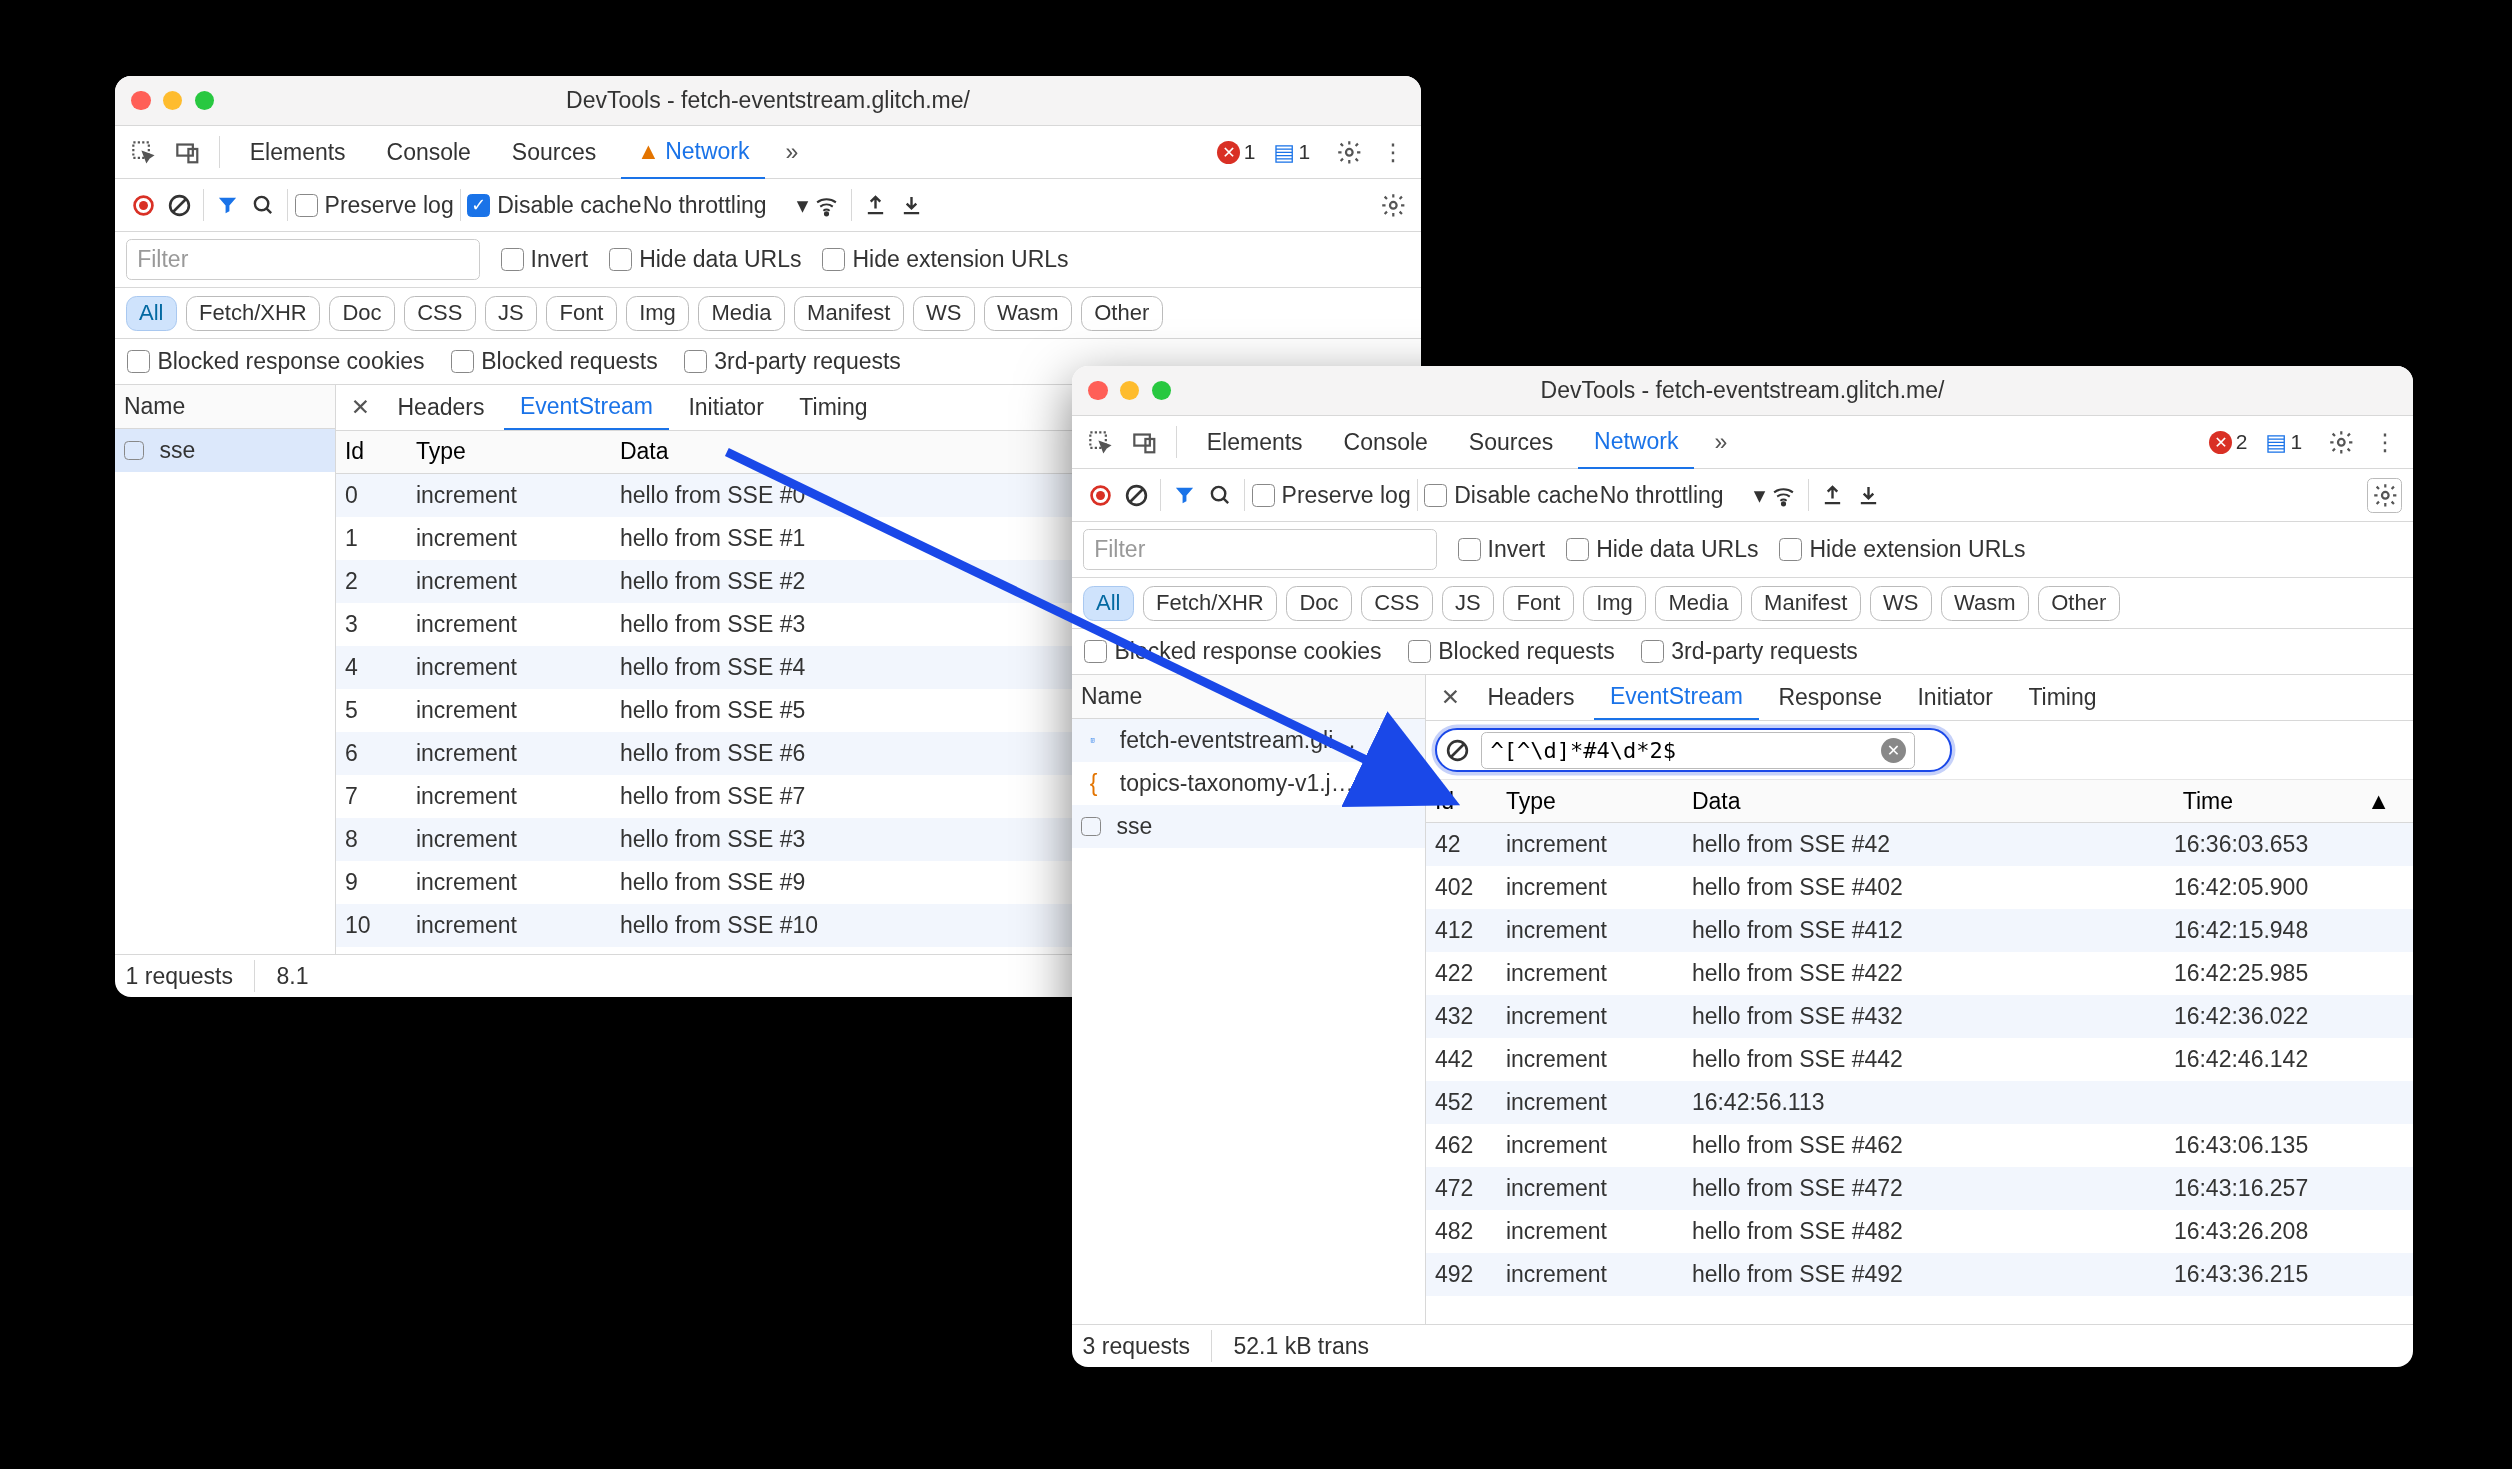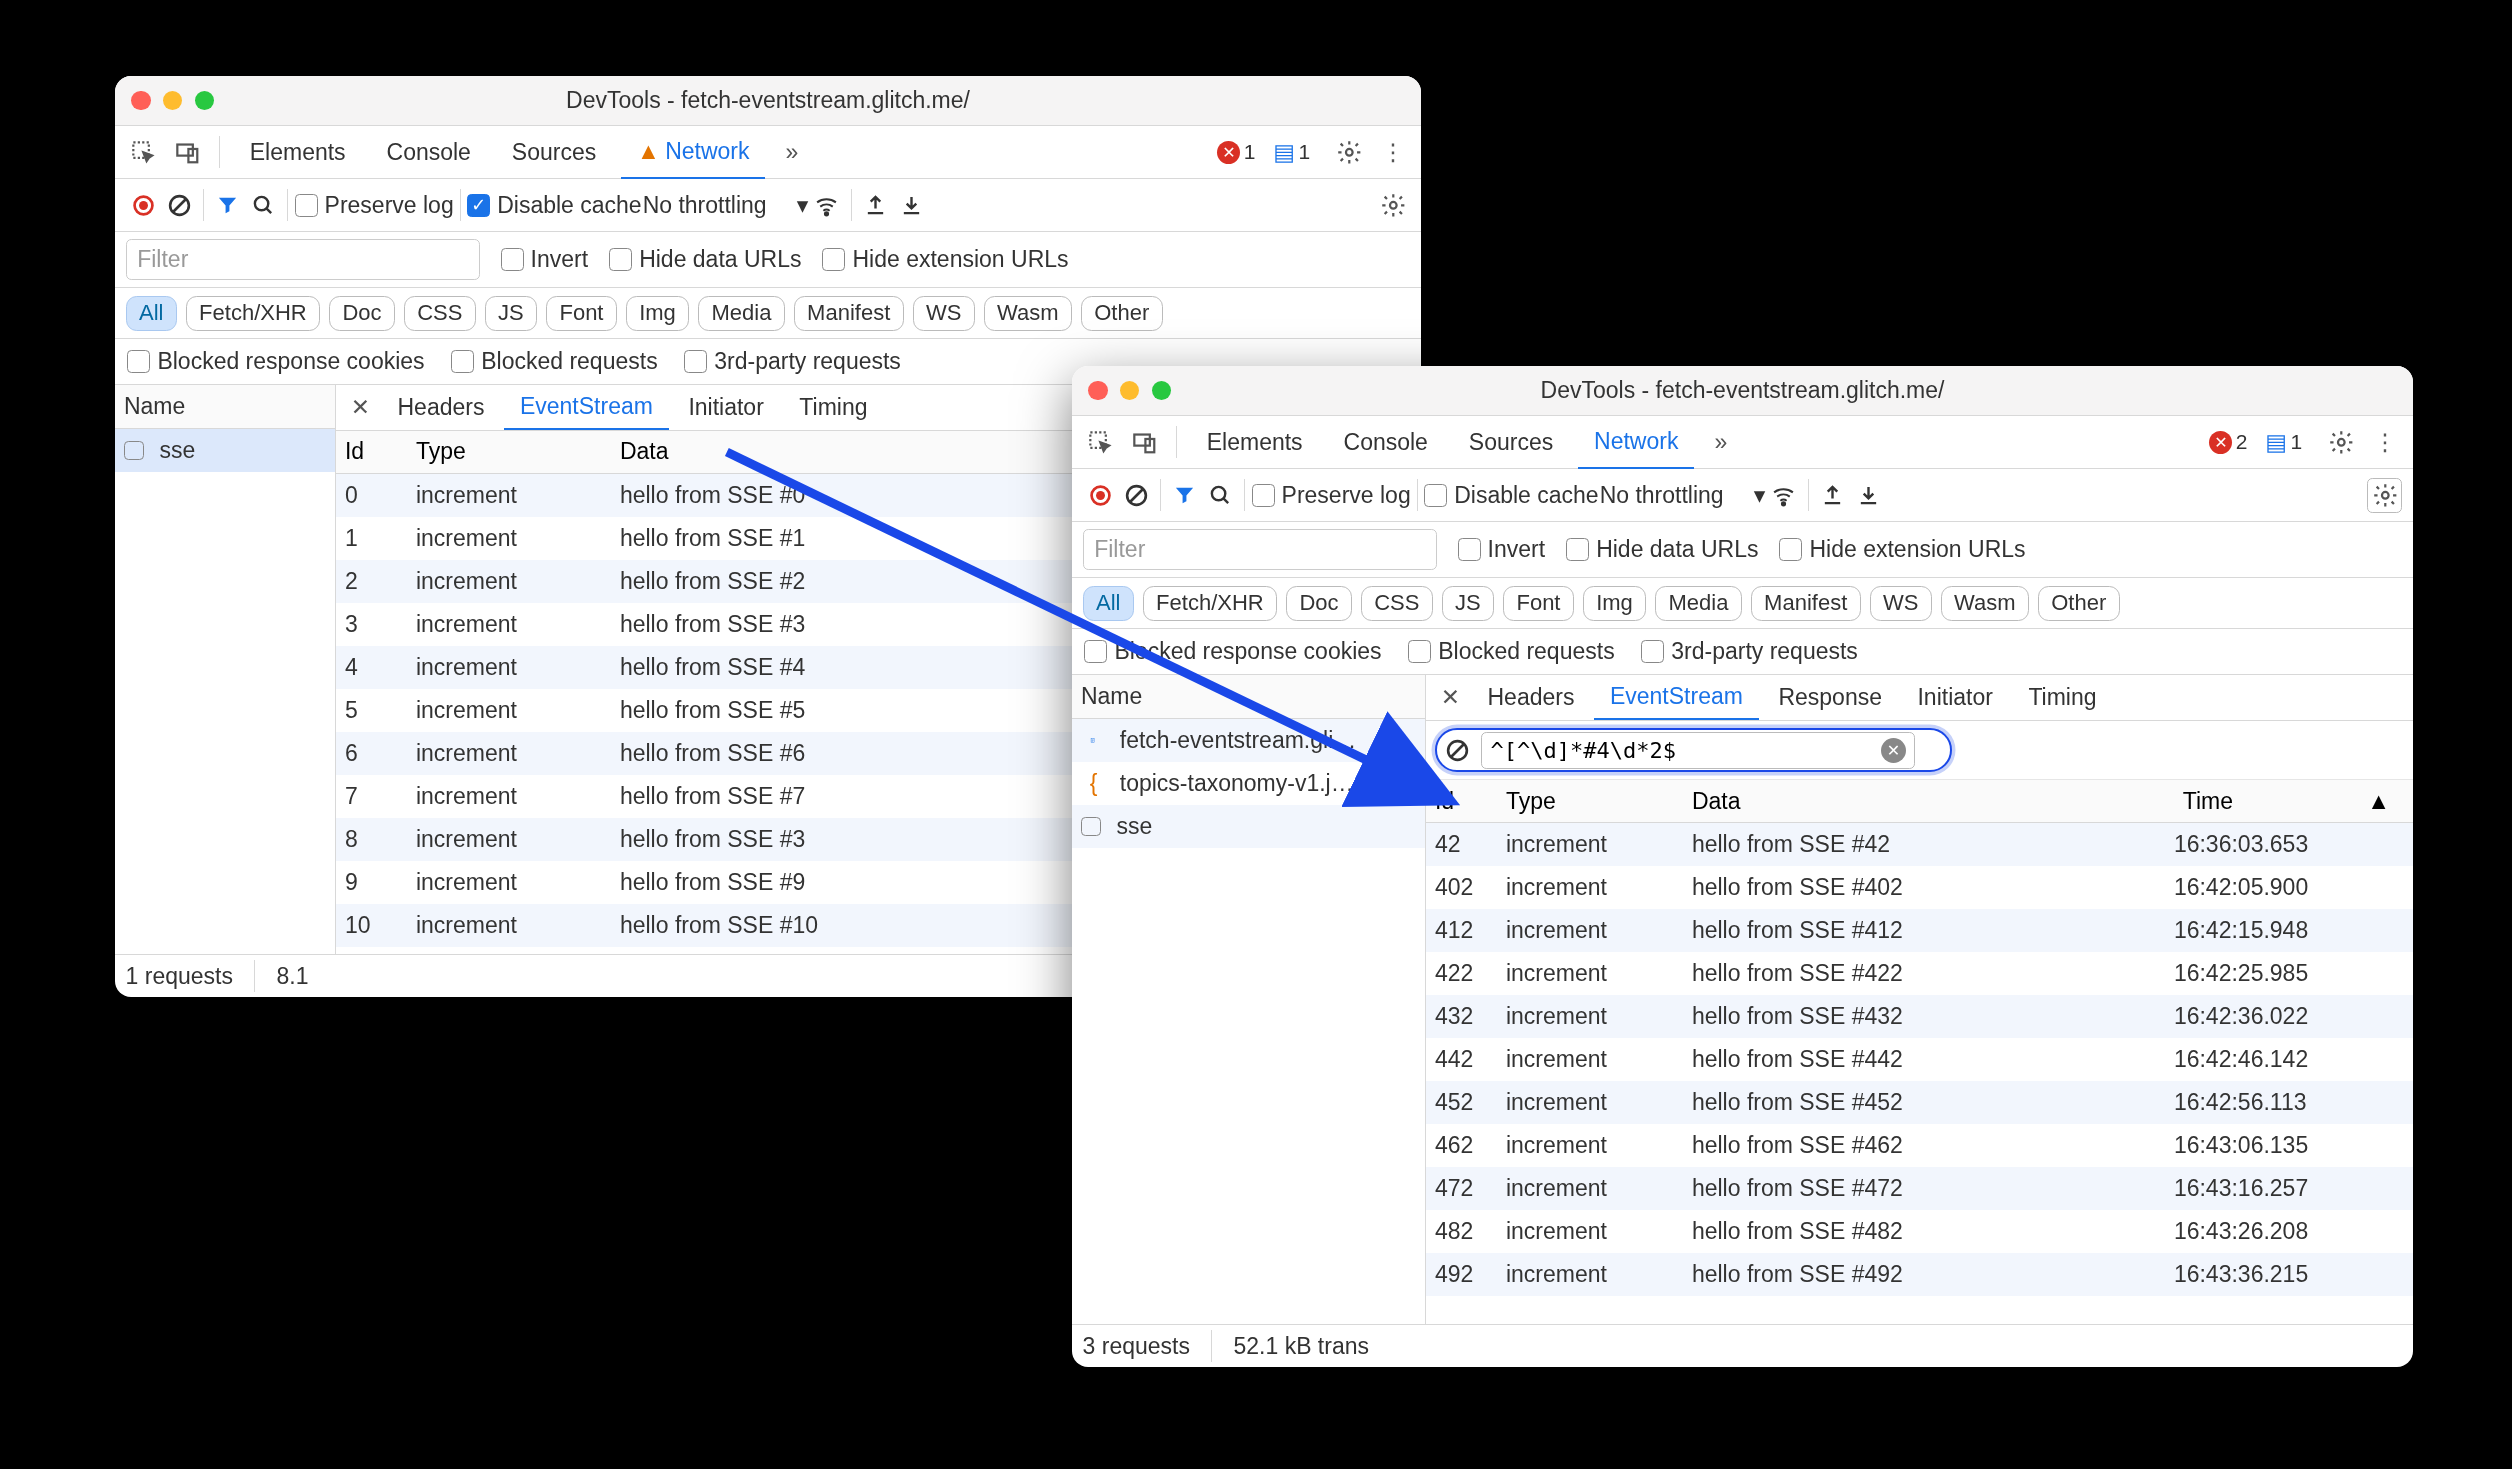--- a/index.html
+++ b/index.html
@@ -604,21 +604,20 @@
           </div>
           <div class="trow">
             <span style="width:71px">442</span>
             <span style="width:186px">increment</span>
             <span style="flex:1">hello from SSE #442</span>
             <span style="width:248px">16:42:46.142</span>
           </div>
           <div class="trow alt">
             <span style="width:71px">452</span>
             <span style="width:186px">increment</span>
-            <span style="flex:1">hello from SSE #452</span>
             <span style="width:248px">16:42:56.113</span>
           </div>
           <div class="trow">
             <span style="width:71px">462</span>
             <span style="width:186px">increment</span>
             <span style="flex:1">hello from SSE #462</span>
             <span style="width:248px">16:43:06.135</span>
           </div>
           <div class="trow alt">
             <span style="width:71px">472</span>

